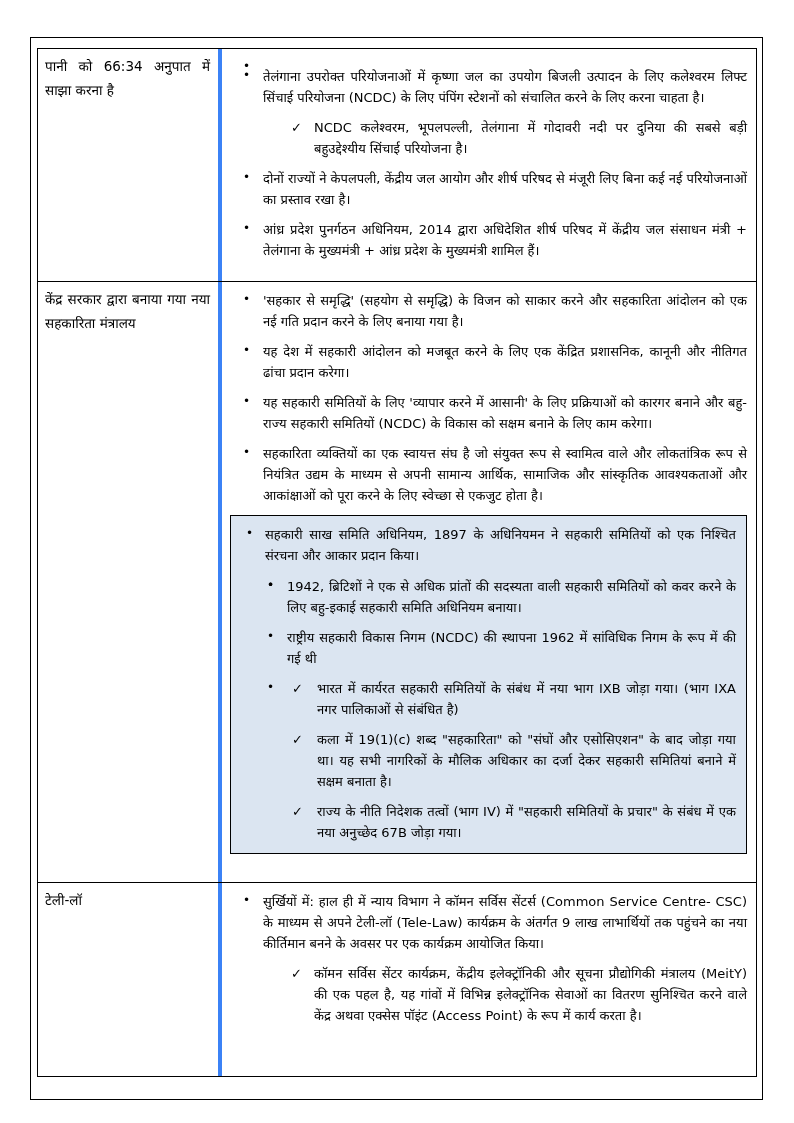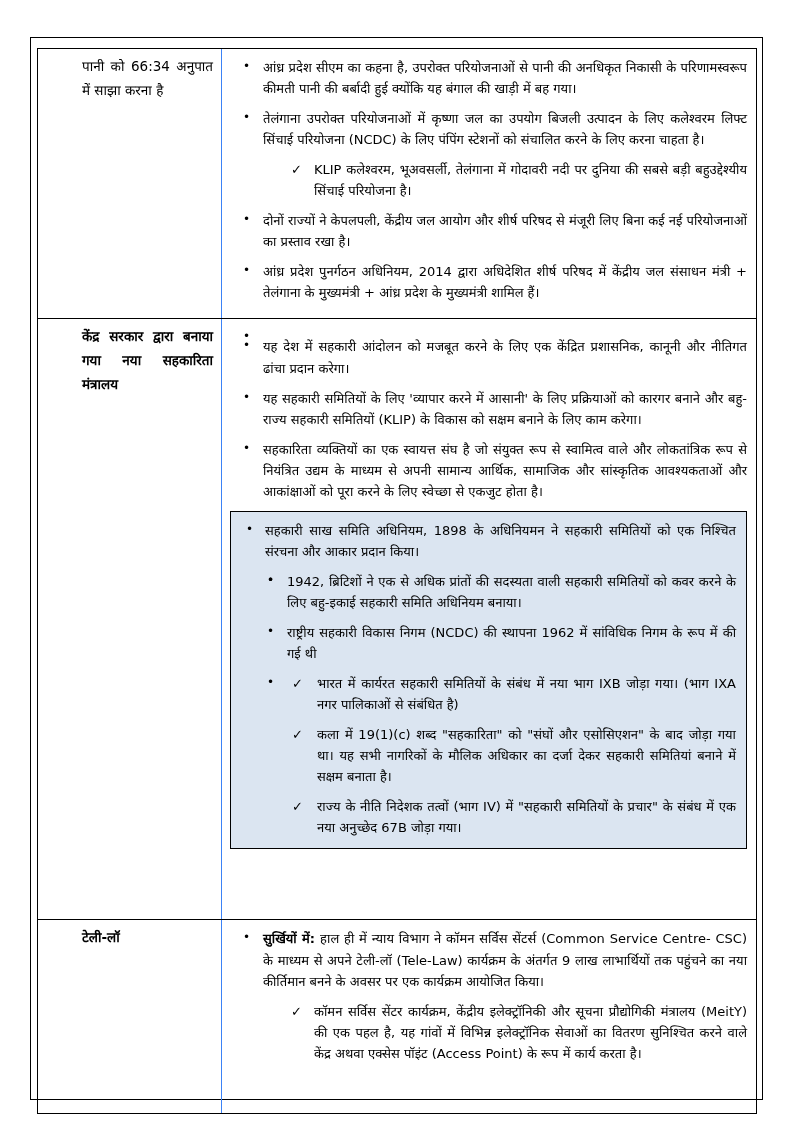--- a/index.html
+++ b/index.html
@@ -26,28 +26,27 @@
   }
   .t-row {
     display: grid;
     grid-template-columns: 184px 1fr;
   }
   .t-row + .t-row { border-top: 1px solid #000; }
   .row-1 { min-height: 232px; }
   .row-2 { min-height: 601px; }
   .row-3 { min-height: 194px; }
   .cell-left {
-    border-right: 1px solid #3b82f6;
+    border-right: 4px solid #3b82f6;
     padding: 6px 8px 6px 7px;
     font-size: 13.5px;
     line-height: 1.75;
     text-align: justify;
-    margin-left: 37px;
   }
-  .cell-left.bold { font-weight: bold; }
+  .cell-left.bold { font-weight: normal; }
   .cell-right {
     padding: 8px 9px 6px 8px;
     font-size: 13px;
     line-height: 1.62;
     text-align: justify;
   }
   .li {
     position: relative;
     padding-left: 33px;
     margin-bottom: 9px;
@@ -63,82 +62,82 @@
     border: 1px solid #000;
     padding: 8px 10px 1px 8px;
     margin: 2px 0 9px 0;
   }
   .hl-box .li { padding-left: 26px; }
   .hl-box .li .mk { left: 7px; }
   .hl-box .li.lvl2 { padding-left: 48px; }
   .hl-box .li.lvl2 .mk { left: 28px; }
   .hl-box .li.check { padding-left: 78px; }
   .hl-box .li.check .mk { left: 53px; }
-  .lead-bold { font-weight: bold; }
+  .lead-bold { font-weight: normal; }
 </style>
 </head>
 <body>
 
 <div class="page-border"></div>
 
 <div class="doc-table">
 
   <div class="t-row row-1">
     <div class="cell-left">
       <span>पानी को 66:34 अनुपात में साझा करना है</span>
     </div>
     <div class="cell-right">
       <div class="li">
         <span class="mk">•</span>
-        <span>आंध्र प्रदेश सीएम का कहना है, उपरोक्त परियोजनाओं से पानी की अनधिकृत निकासी के परिणामस्वरूप कीमती पानी की बर्बादी हुई क्योंकि यह बंगाल की खाड़ी में बह गया।</span>
       </div>
       <div class="li">
         <span class="mk">•</span>
         <span>तेलंगाना उपरोक्त परियोजनाओं में कृष्णा जल का उपयोग बिजली उत्पादन के लिए कलेश्वरम लिफ्ट सिंचाई परियोजना (NCDC) के लिए पंपिंग स्टेशनों को संचालित करने के लिए करना चाहता है।</span>
       </div>
       <div class="li check">
         <span class="mk">✓</span>
-        <span>KLIP कलेश्वरम, भूअवसर्ली, तेलंगाना में गोदावरी नदी पर दुनिया की सबसे बड़ी बहुउद्देश्यीय सिंचाई परियोजना है।</span>
+        <span>NCDC कलेश्वरम, भूपलपल्ली, तेलंगाना में गोदावरी नदी पर दुनिया की सबसे बड़ी बहुउद्देश्यीय सिंचाई परियोजना है।</span>
       </div>
       <div class="li">
         <span class="mk">•</span>
         <span>दोनों राज्यों ने केपलपली, केंद्रीय जल आयोग और शीर्ष परिषद से मंजूरी लिए बिना कई नई परियोजनाओं का प्रस्ताव रखा है।</span>
       </div>
       <div class="li">
         <span class="mk">•</span>
         <span>आंध्र प्रदेश पुनर्गठन अधिनियम, 2014 द्वारा अधिदेशित शीर्ष परिषद में केंद्रीय जल संसाधन मंत्री + तेलंगाना के मुख्यमंत्री + आंध्र प्रदेश के मुख्यमंत्री शामिल हैं।</span>
       </div>
     </div>
   </div>
 
   <div class="t-row row-2">
     <div class="cell-left bold">
       <span>केंद्र सरकार द्वारा बनाया गया नया सहकारिता मंत्रालय</span>
     </div>
     <div class="cell-right">
       <div class="li">
         <span class="mk">•</span>
+        <span>'सहकार से समृद्धि' (सहयोग से समृद्धि) के विजन को साकार करने और सहकारिता आंदोलन को एक नई गति प्रदान करने के लिए बनाया गया है।</span>
       </div>
       <div class="li">
         <span class="mk">•</span>
         <span>यह देश में सहकारी आंदोलन को मजबूत करने के लिए एक केंद्रित प्रशासनिक, कानूनी और नीतिगत ढांचा प्रदान करेगा।</span>
       </div>
       <div class="li">
         <span class="mk">•</span>
-        <span>यह सहकारी समितियों के लिए 'व्यापार करने में आसानी' के लिए प्रक्रियाओं को कारगर बनाने और बहु-राज्य सहकारी समितियों (KLIP) के विकास को सक्षम बनाने के लिए काम करेगा।</span>
+        <span>यह सहकारी समितियों के लिए 'व्यापार करने में आसानी' के लिए प्रक्रियाओं को कारगर बनाने और बहु-राज्य सहकारी समितियों (NCDC) के विकास को सक्षम बनाने के लिए काम करेगा।</span>
       </div>
       <div class="li">
         <span class="mk">•</span>
         <span>सहकारिता व्यक्तियों का एक स्वायत्त संघ है जो संयुक्त रूप से स्वामित्व वाले और लोकतांत्रिक रूप से नियंत्रित उद्यम के माध्यम से अपनी सामान्य आर्थिक, सामाजिक और सांस्कृतिक आवश्यकताओं और आकांक्षाओं को पूरा करने के लिए स्वेच्छा से एकजुट होता है।</span>
       </div>
 
       <div class="hl-box" style="background: rgb(219, 229, 241);">
         <div class="li">
           <span class="mk">•</span>
-          <span>सहकारी साख समिति अधिनियम, 1898 के अधिनियमन ने सहकारी समितियों को एक निश्चित संरचना और आकार प्रदान किया।</span>
+          <span>सहकारी साख समिति अधिनियम, 1897 के अधिनियमन ने सहकारी समितियों को एक निश्चित संरचना और आकार प्रदान किया।</span>
         </div>
         <div class="li lvl2">
           <span class="mk">•</span>
         </div>
         <div class="li lvl2">
           <span class="mk">•</span>
           <span>1942, ब्रिटिशों ने एक से अधिक प्रांतों की सदस्यता वाली सहकारी समितियों को कवर करने के लिए बहु-इकाई सहकारी समिति अधिनियम बनाया।</span>
         </div>
         <div class="li lvl2">
           <span class="mk">•</span>

